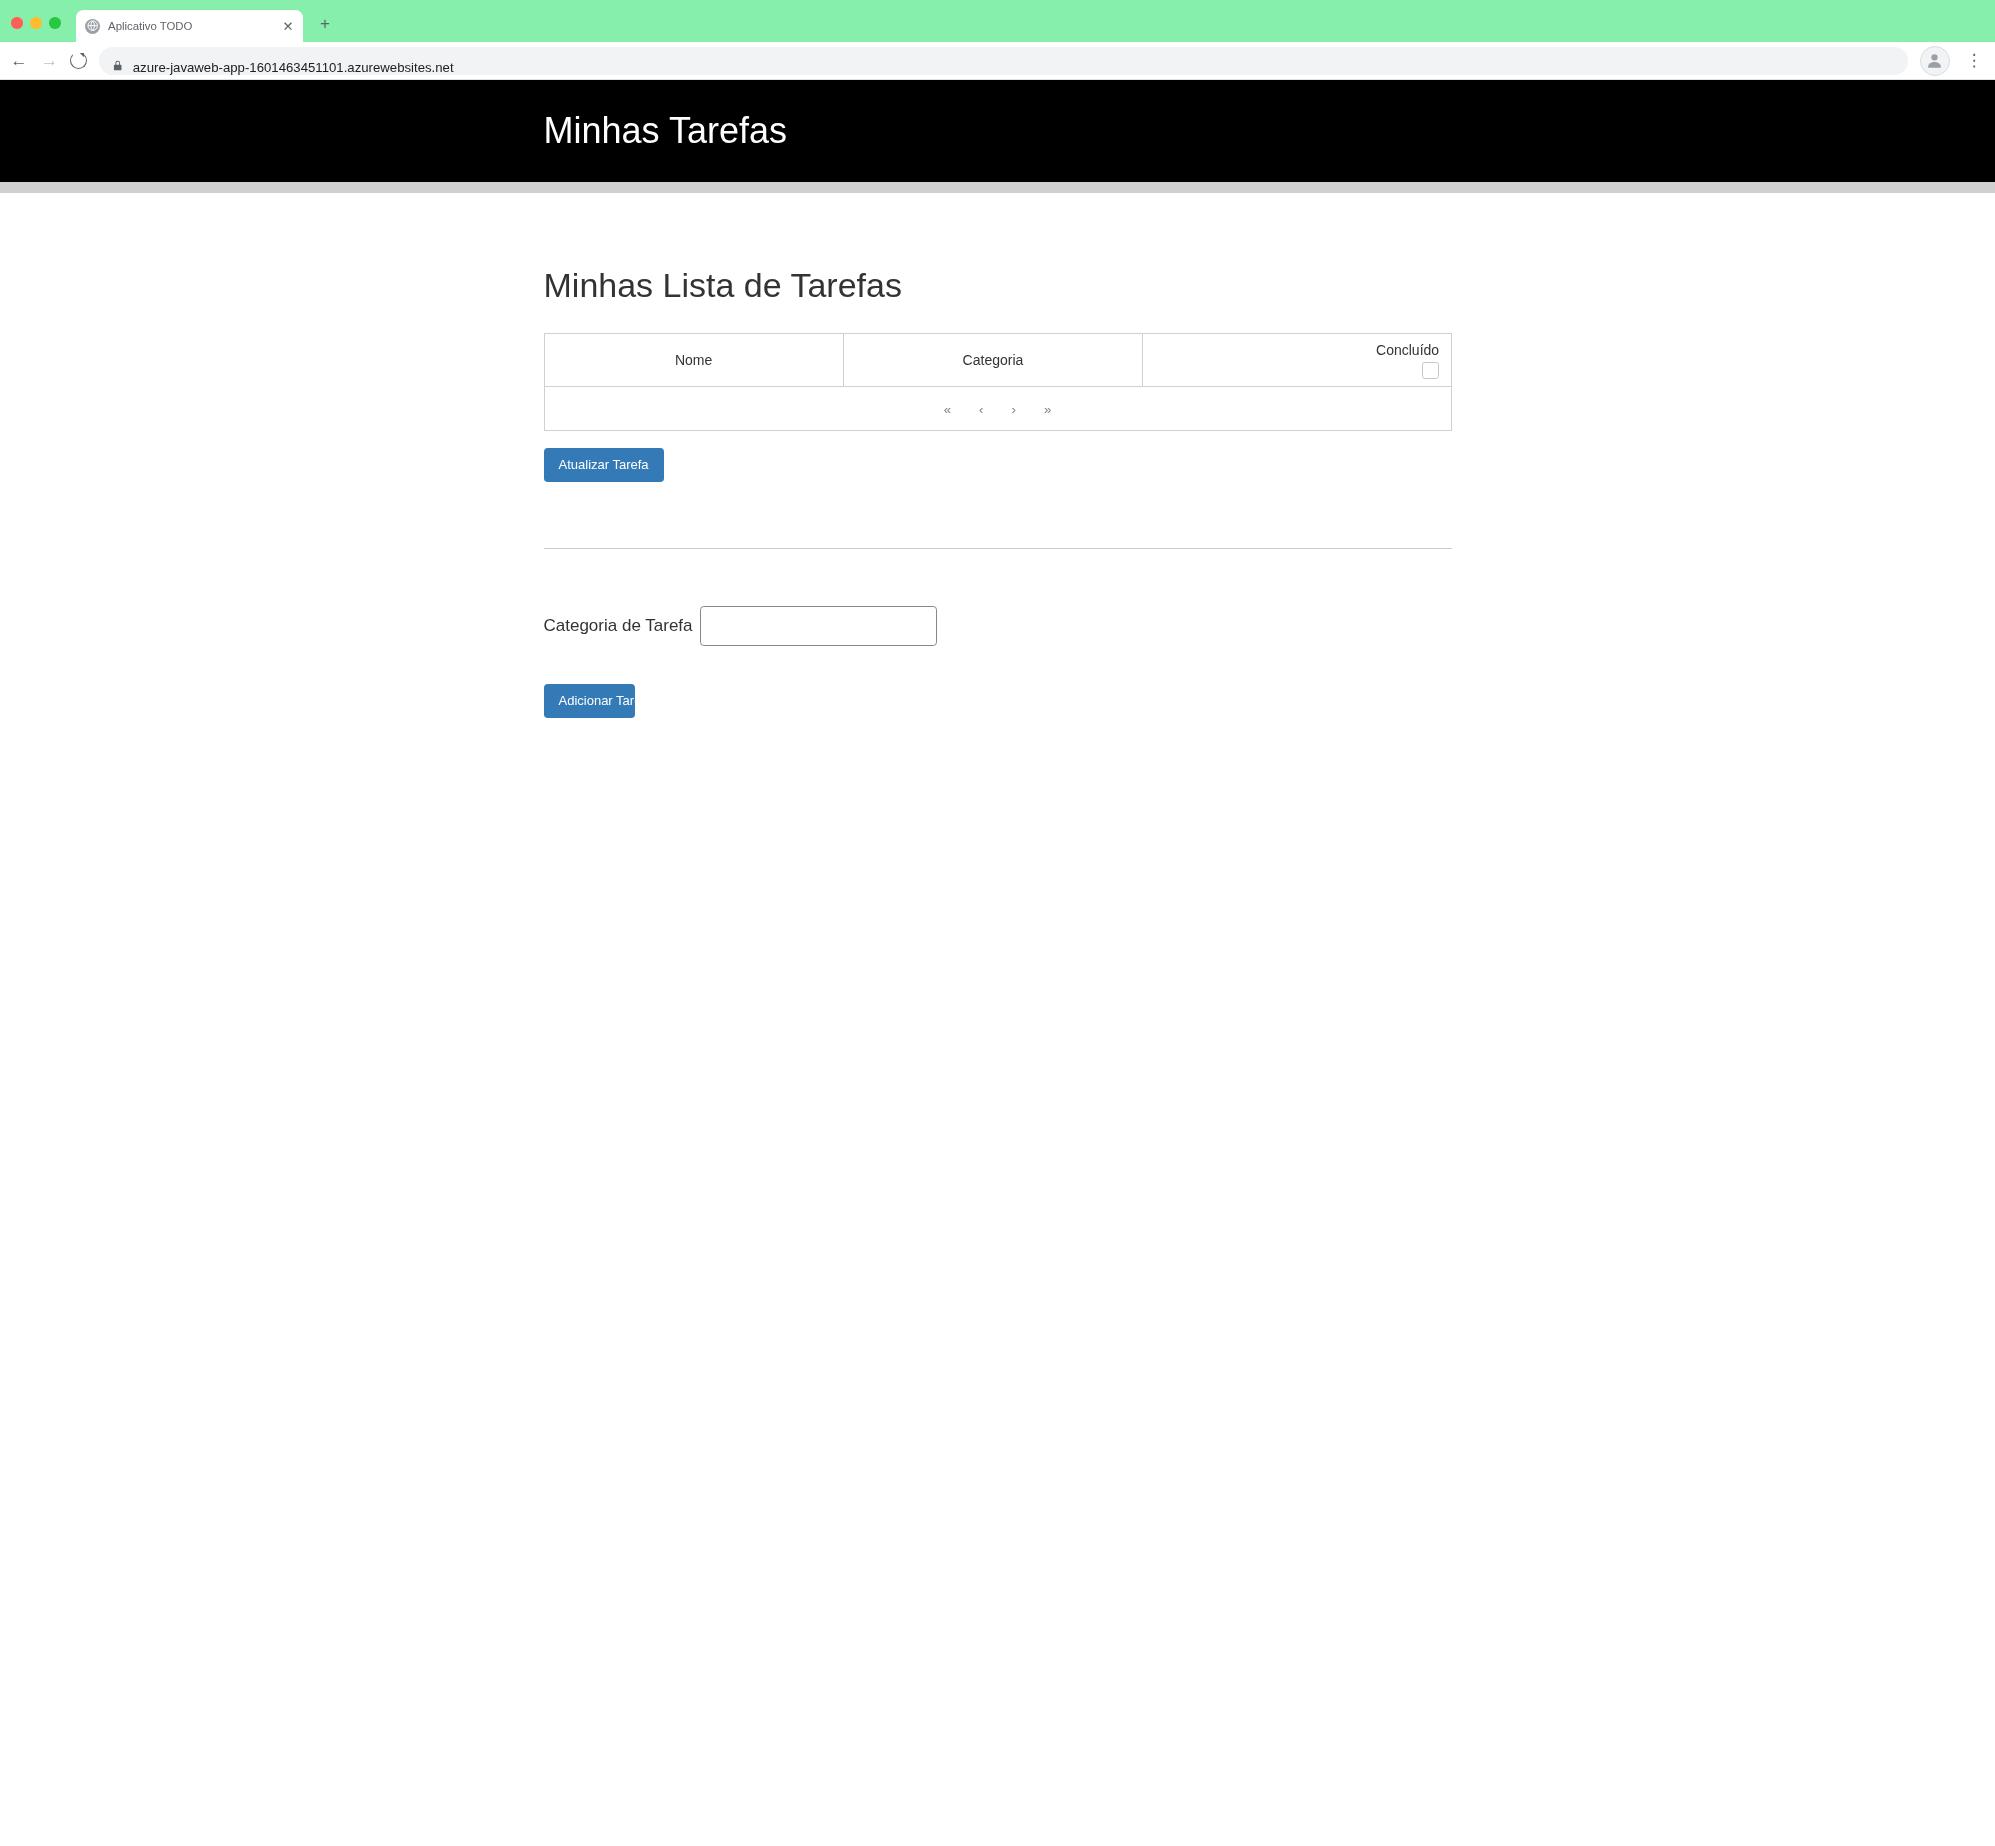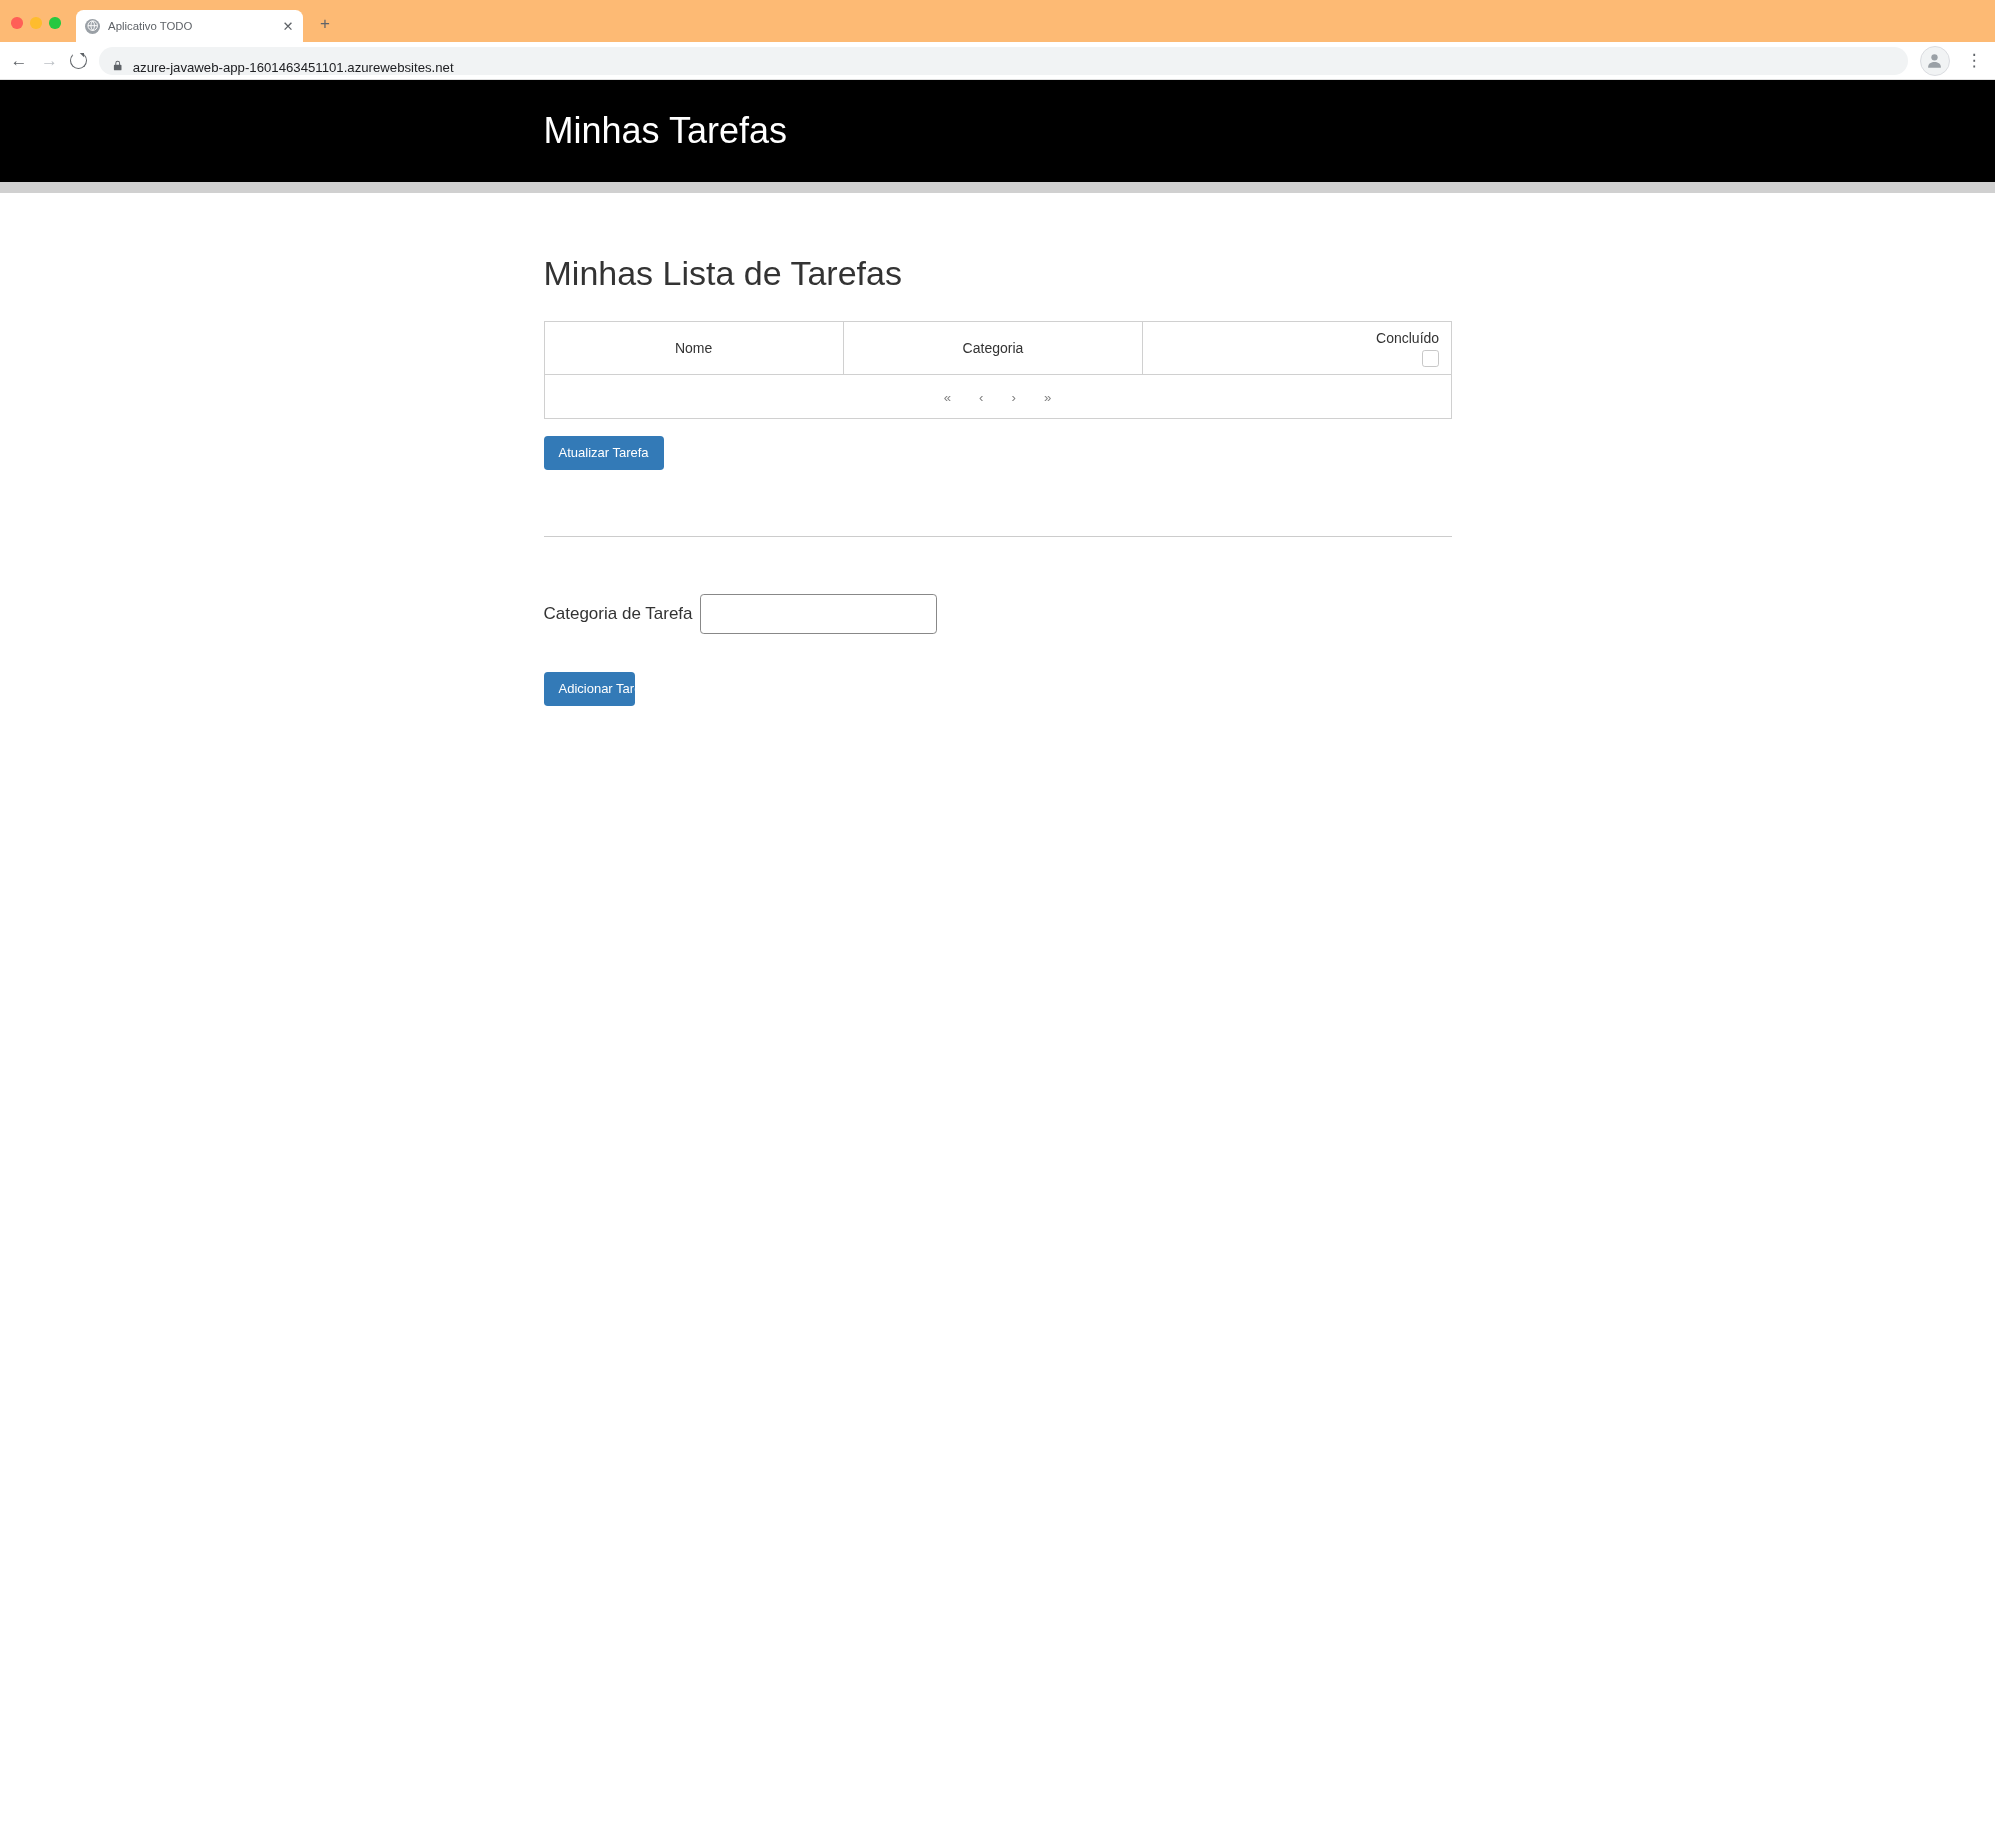--- a/index.html
+++ b/index.html
@@ -4,21 +4,21 @@
   <style>
     * { margin: 0; padding: 0; box-sizing: border-box; }
     body {
       font-family: -apple-system, BlinkMacSystemFont, "Segoe UI", Helvetica, Arial, sans-serif;
       background: #ffffff;
       color: #333;
     }
 
     
     .browser-chrome {
-      background: #fdba74;
+      background: #86efac;
       height: 42px;
       display: flex;
       align-items: flex-end;
       padding-left: 9.5px;
       gap: 7.6px;
     }
     .traffic-lights {
       display: flex;
       gap: 7.6px;
       align-items: center;
@@ -148,21 +148,21 @@
       font-size: 36px;
       font-weight: 400;
     }
     .gray-band {
       height: 11.4px;
       background: #d0d0d0;
     }
 
     .container {
       max-width: 946px;
-      margin: 4px auto;
+      margin: 16px auto;
       padding: 57px 19px 19px 19px;
     }
 
     .page-title {
       font-size: 34px;
       font-weight: 400;
       color: #333;
       margin-bottom: 28px;
     }
 

